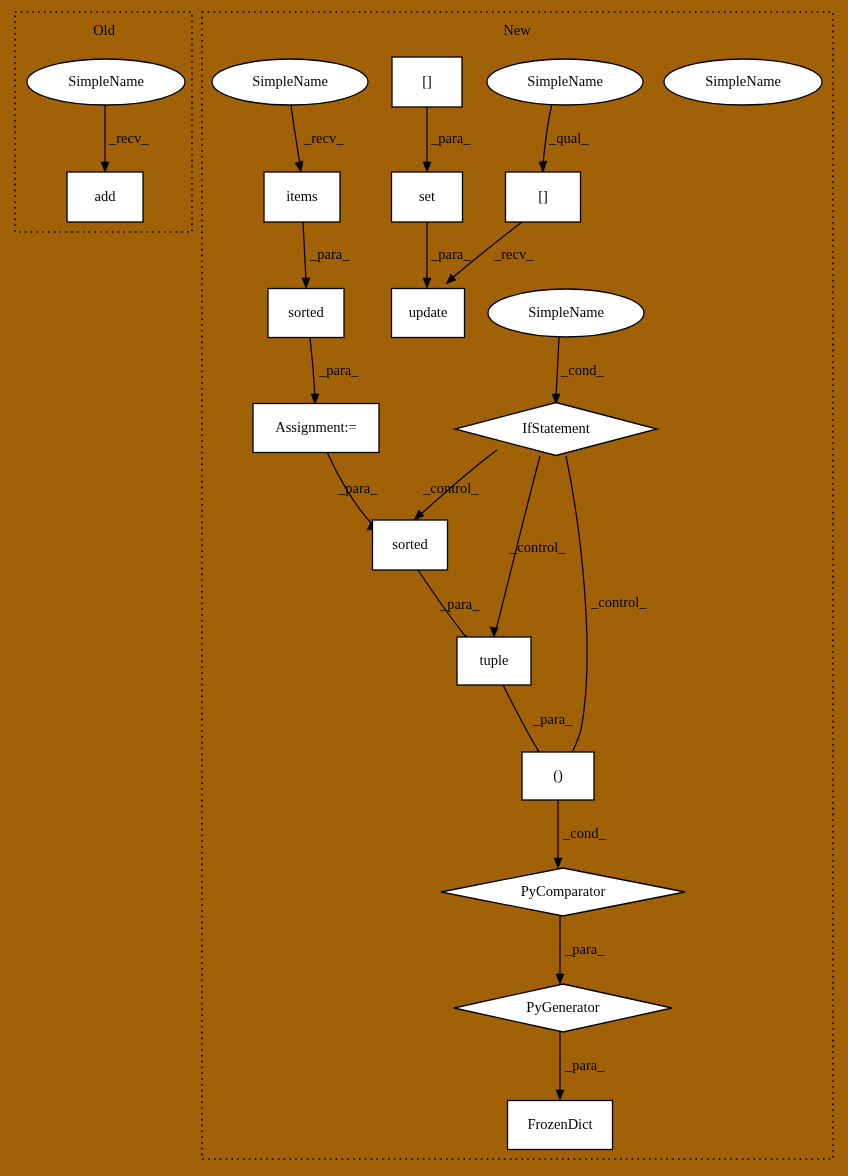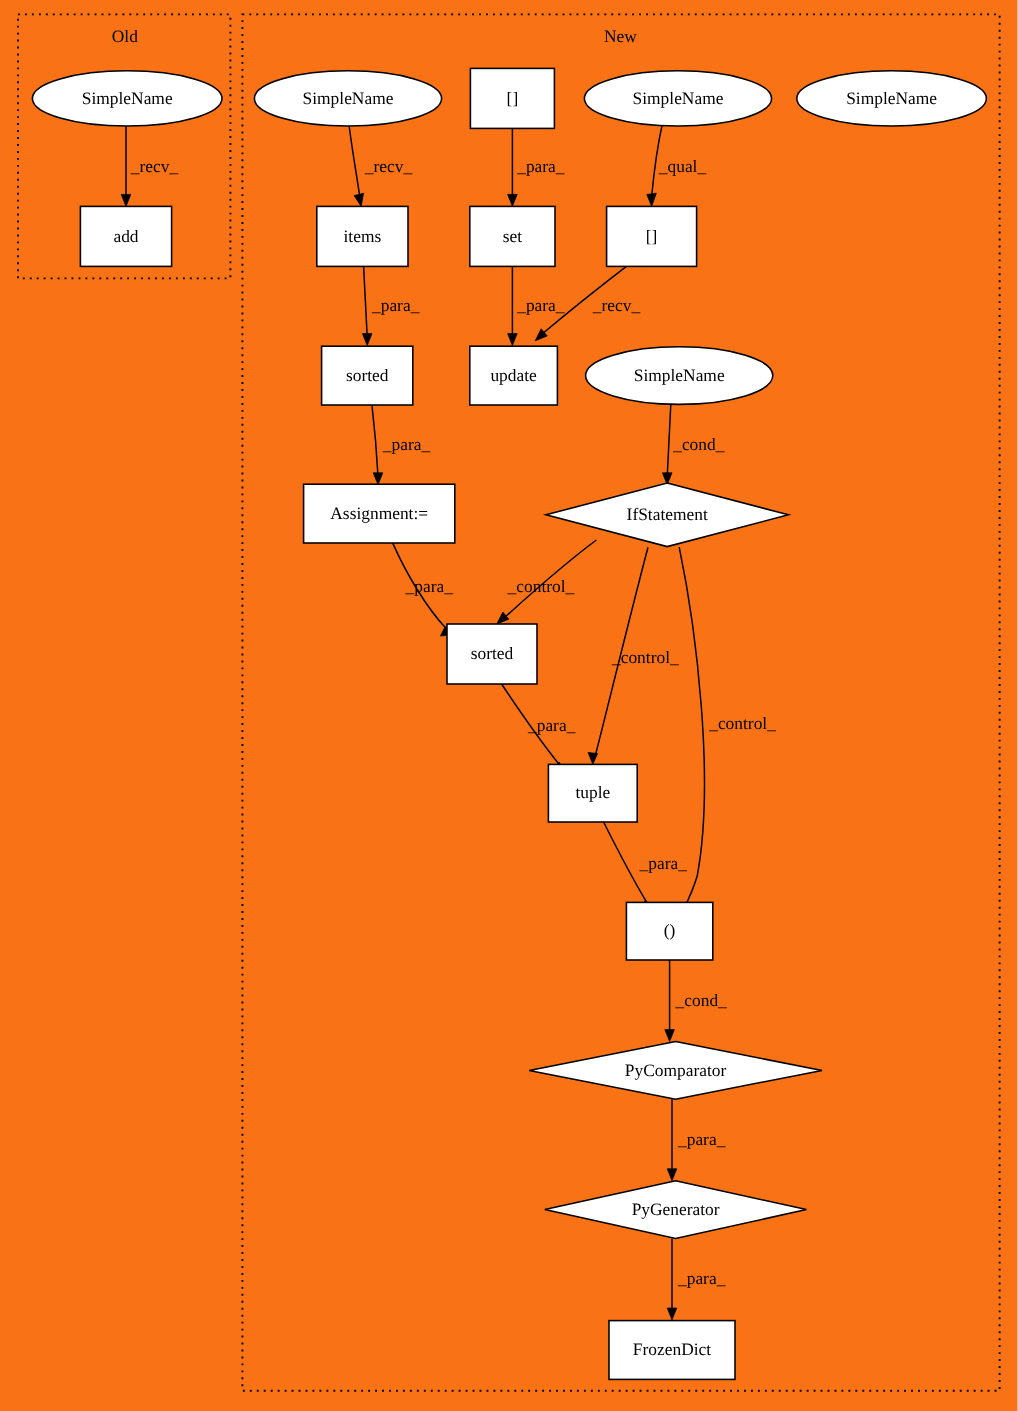--- a/index.html
+++ b/index.html
@@ -10,21 +10,21 @@
   body {
     width: 848px;
     height: 1176px;
     font-family: "Liberation Serif", "DejaVu Serif", serif;
     overflow: hidden;
   }
   #canvas {
     position: relative;
     width: 848px;
     height: 1176px;
-    background: #f97316;
+    background: #a16207;
   }
   svg#graph {
     position: absolute;
     top: 0;
     left: 0;
     width: 848px;
     height: 1176px;
   }
   .cluster-box {
     fill: none;

